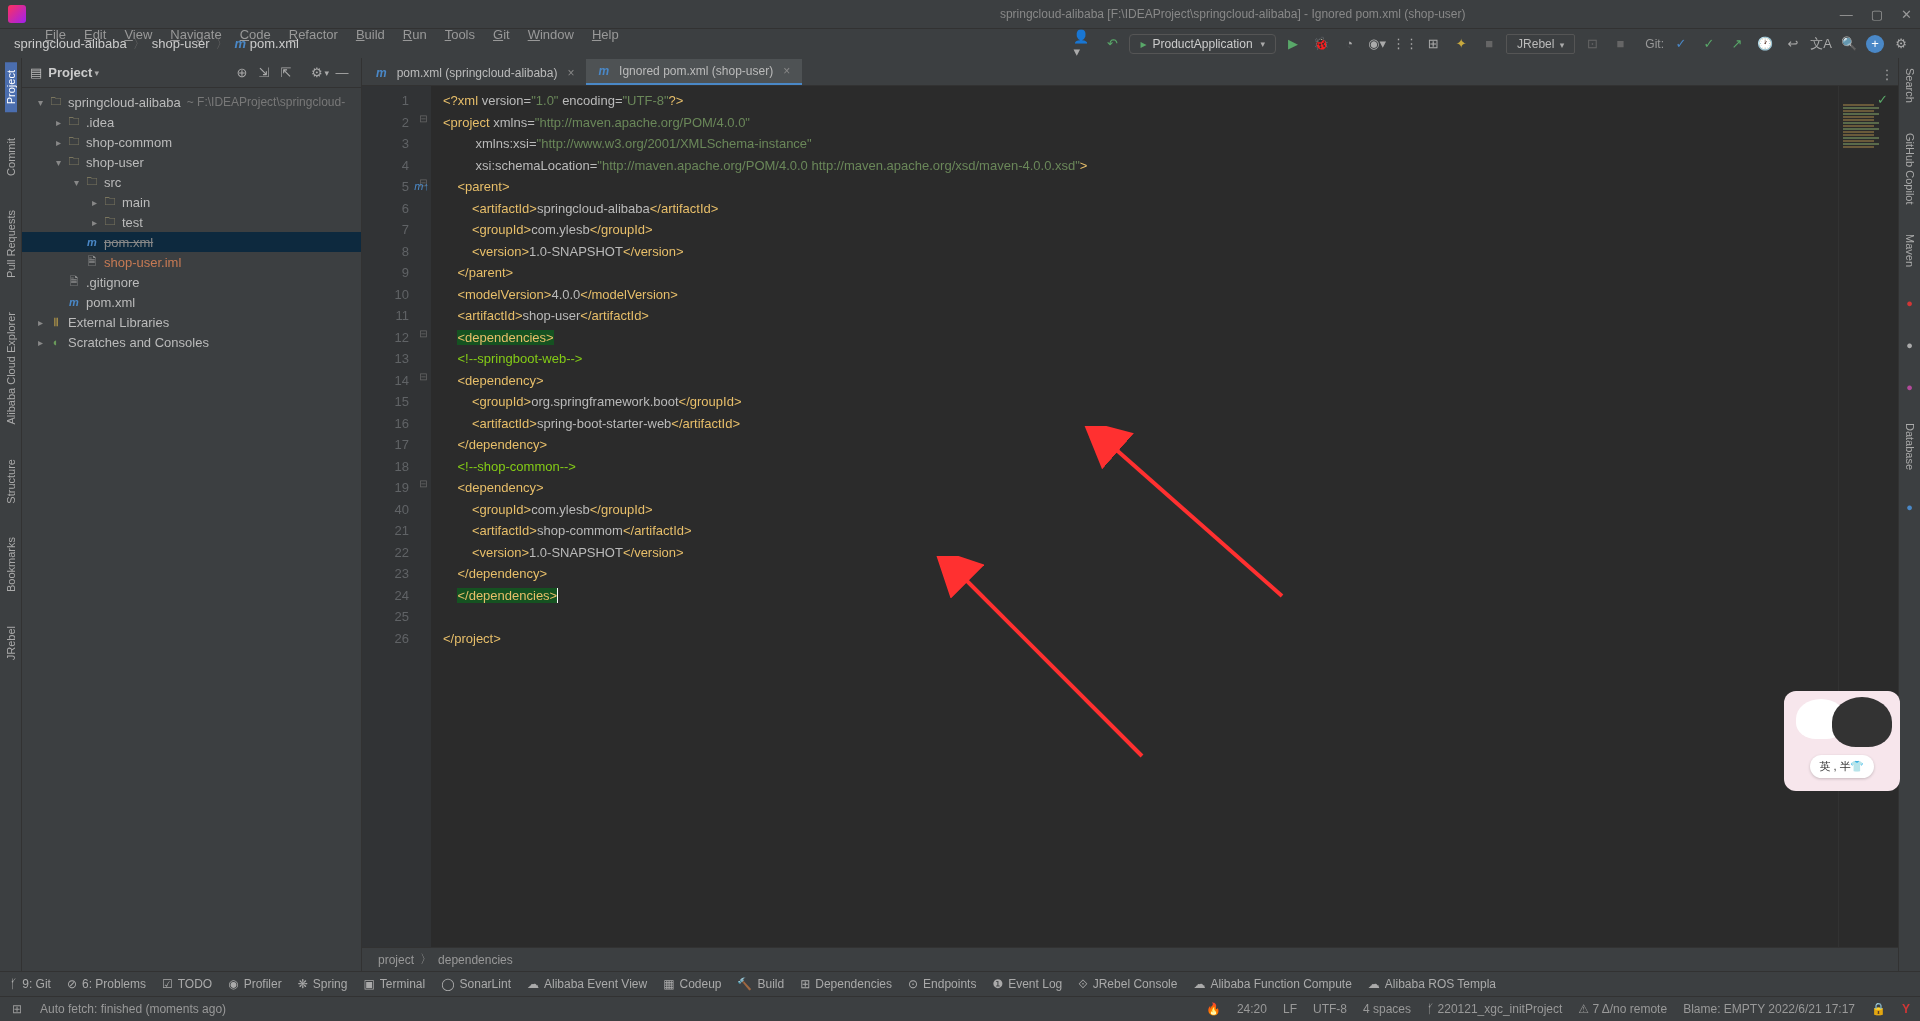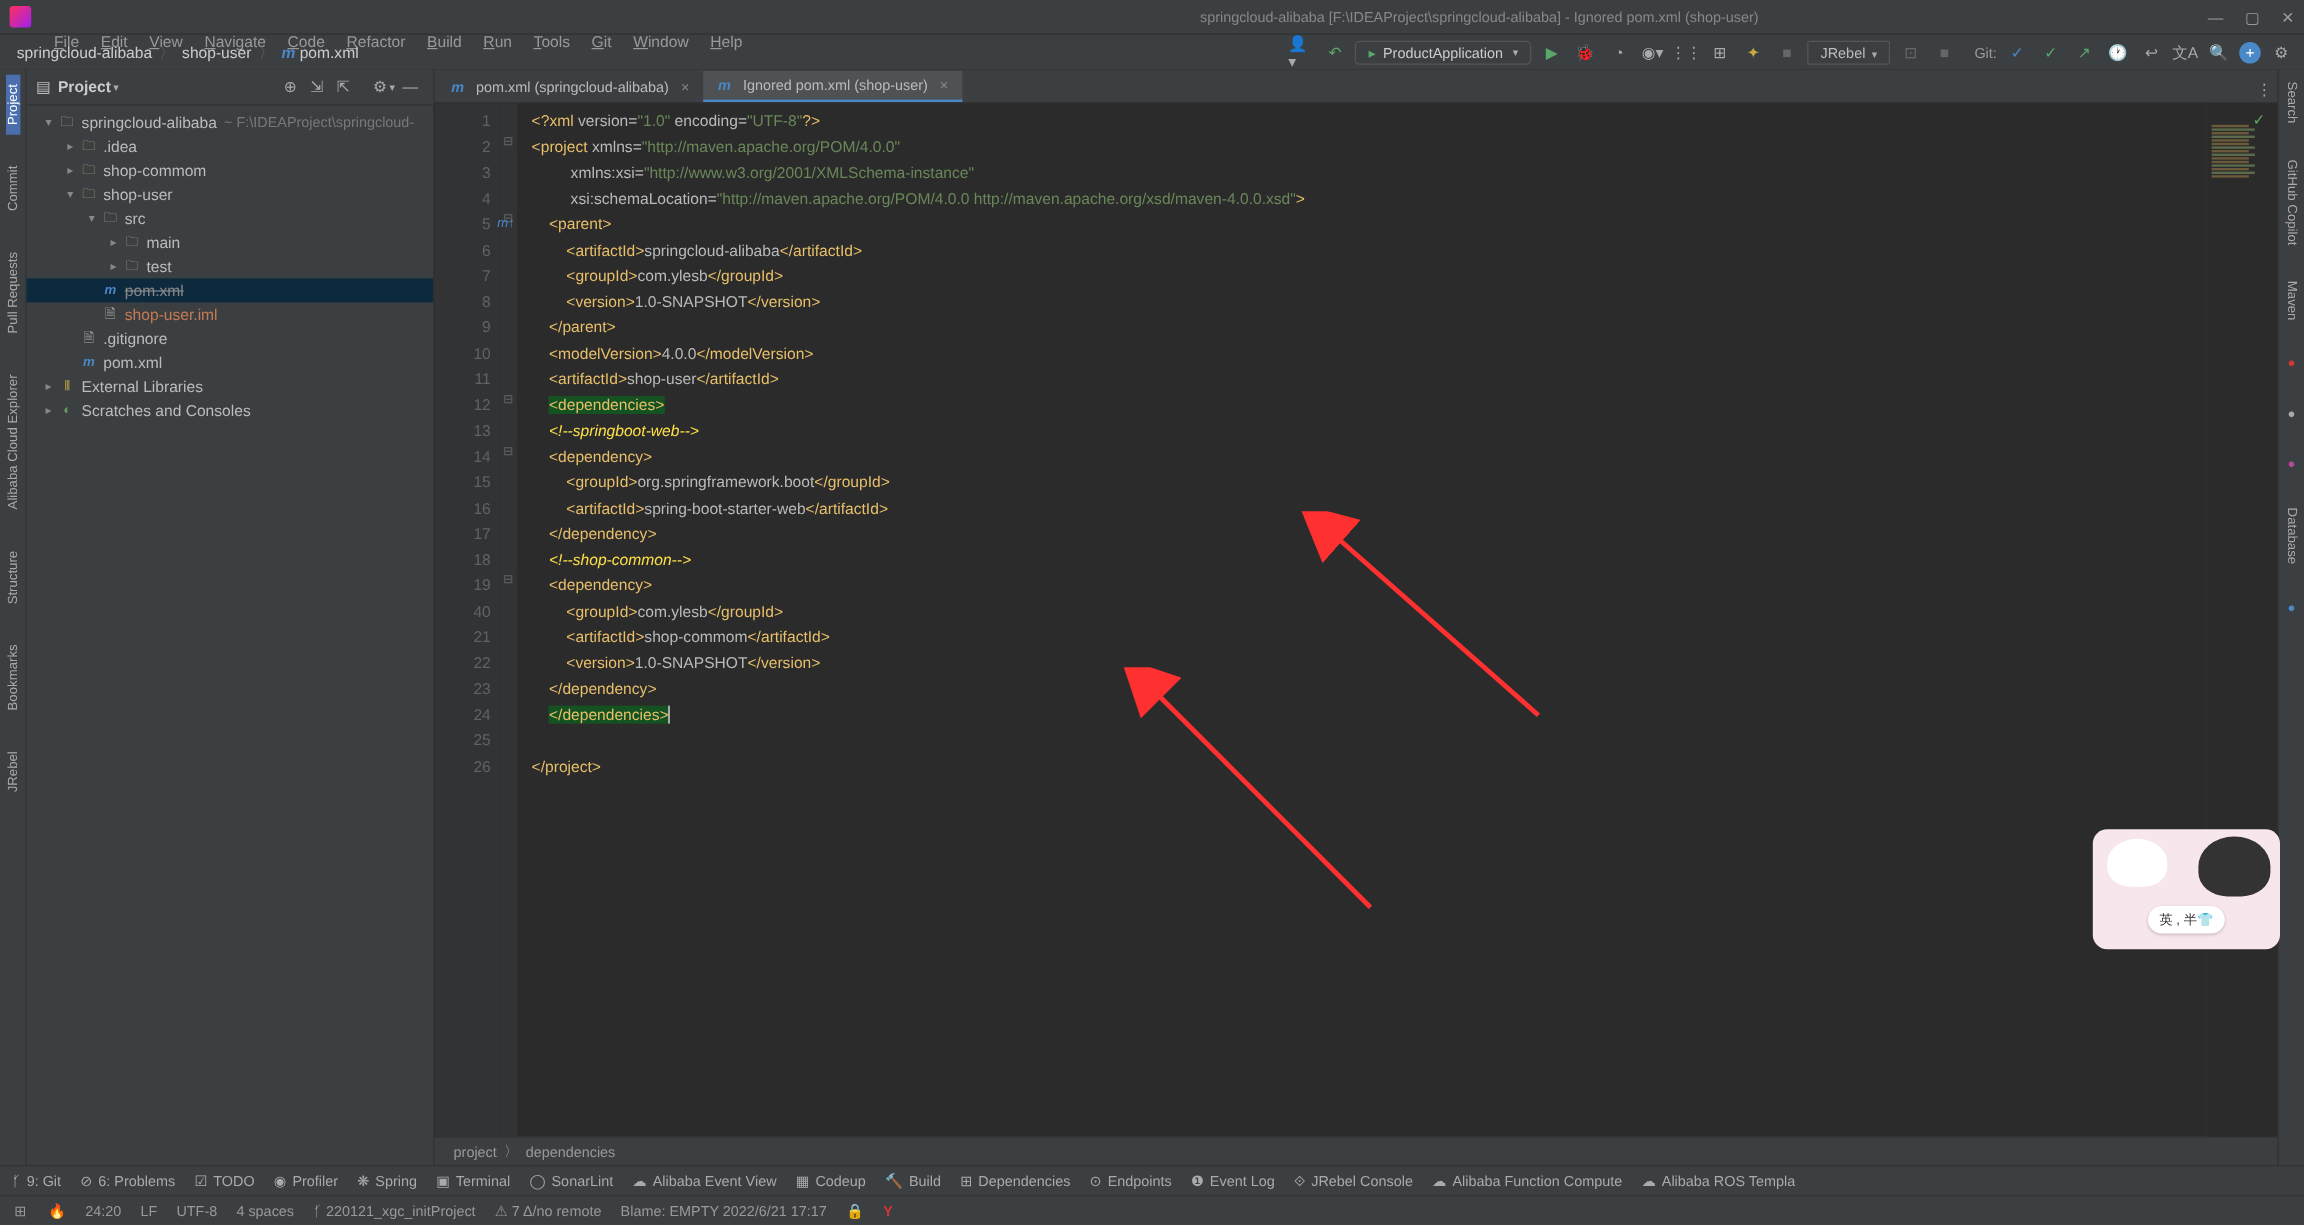--- a/index.html
+++ b/index.html
@@ -68,21 +68,21 @@
 .gutter .mi-gut { position: relative; }
 .gutter .mi-gut::after { content: "m↑"; position: absolute; right: -20px; color: #4a88c7; font-style: italic; font-size: 11px; }
 .foldcol { width: 14px; background: #313335; border-right: 1px solid #313335; }
 .foldcol div { height: 21.5px; text-align: center; color: #666; font-size: 10px; line-height: 21.5px; }
 .code { flex: 1; padding: 4px 0 4px 12px; font-family: "Consolas","JetBrains Mono",monospace; font-size: 13px; line-height: 21.5px; white-space: pre; overflow: hidden; }
 .code .ln { height: 21.5px; }
 .tag { color: #e8bf6a; }
 .attr { color: #bababa; }
 .val { color: #6a8759; }
 .txt { color: #bababa; }
-.cmt { color: #fde047; font-style: italic; }
+.cmt { color: #84cc16; }
 .pi { color: #e8bf6a; }
 .sel-bg { background: #155221; }
 .caret { border-left: 1px solid #fff; }
 
 .minimap { width: 60px; background: #2b2b2b; border-left: 1px solid #323232; padding: 4px; }
 .mmline { height: 2px; margin-bottom: 1px; background: #4a4a4a; }
 .mmline.c1 { width: 60%; background: #6a5a3a; }
 .mmline.c2 { width: 70%; background: #5a6a4a; }
 
 .breadcrumb-ed { height: 24px; background: #3c3f41; border-top: 1px solid #323232; display: flex; align-items: center; padding: 0 10px; font-size: 12px; color: #999; }
@@ -94,21 +94,21 @@
 
 
 .statusbar { height: 25px; background: #3c3f41; border-top: 1px solid #323232; display: flex; align-items: center; padding: 0 10px; font-size: 12px; color: #999; gap: 16px; }
 .statusbar .sl { flex: 1; }
 .sticon { width: 14px; text-align: center; }
 
 
 .arrow-svg { position: absolute; pointer-events: none; }
 
 
-.mascot { position: absolute; right: 20px; bottom: 230px; width: 156px; height: 100px; background: #f7e6ec; border-radius: 12px; overflow: hidden; font-size: 11px; padding-top: 50px; text-align: center;}
+.mascot { position: absolute; right: 20px; bottom: 230px; width: 116px; height: 100px; background: #f7e6ec; border-radius: 12px; overflow: hidden; font-size: 11px; padding-top: 50px; text-align: center;}
 .mascot::before { content:""; position:absolute; top:8px; left:12px; width:50px; height:40px; background:#fff; border-radius:50% 50% 40% 40%;}
 .mascot::after { content:""; position:absolute; top:6px; right:8px; width:60px; height:50px; background:#333; border-radius:50% 50% 40% 40%;}
 .mascot .pill {margin-top:14px; background:#fff;border-radius:14px;padding:4px 10px;display:inline-block;color:#333;box-shadow:0 1px 3px rgba(0,0,0,0.2);}
 
 
 .chev { font-size: 9px; color: #aaa; margin-left: 2px; }
 </style>
 </head>
 <body>
 
@@ -467,20 +467,21 @@
       <span>Alibaba Function Compute</span>
     </div>
     <div class="bi">
       <span>☁</span>
       <span>Alibaba ROS Templa</span>
     </div>
   </div>
 
 <div class="statusbar">
   <span class="sticon">⊞</span>
+  <span class="sl">Auto fetch: finished (moments ago)</span>
   <span style="color:#c77a54;">🔥</span>
   <span>24:20</span>
   <span>LF</span>
   <span>UTF-8</span>
   <span>4 spaces</span>
   <span>ᚶ <span>220121_xgc_initProject</span></span>
   <span>⚠ <span>7 Δ/no remote</span></span>
   <span>Blame: EMPTY 2022/6/21 17:17</span>
   <span>🔒</span>
   <span style="color:#d13636;font-weight:bold;">Y</span>

